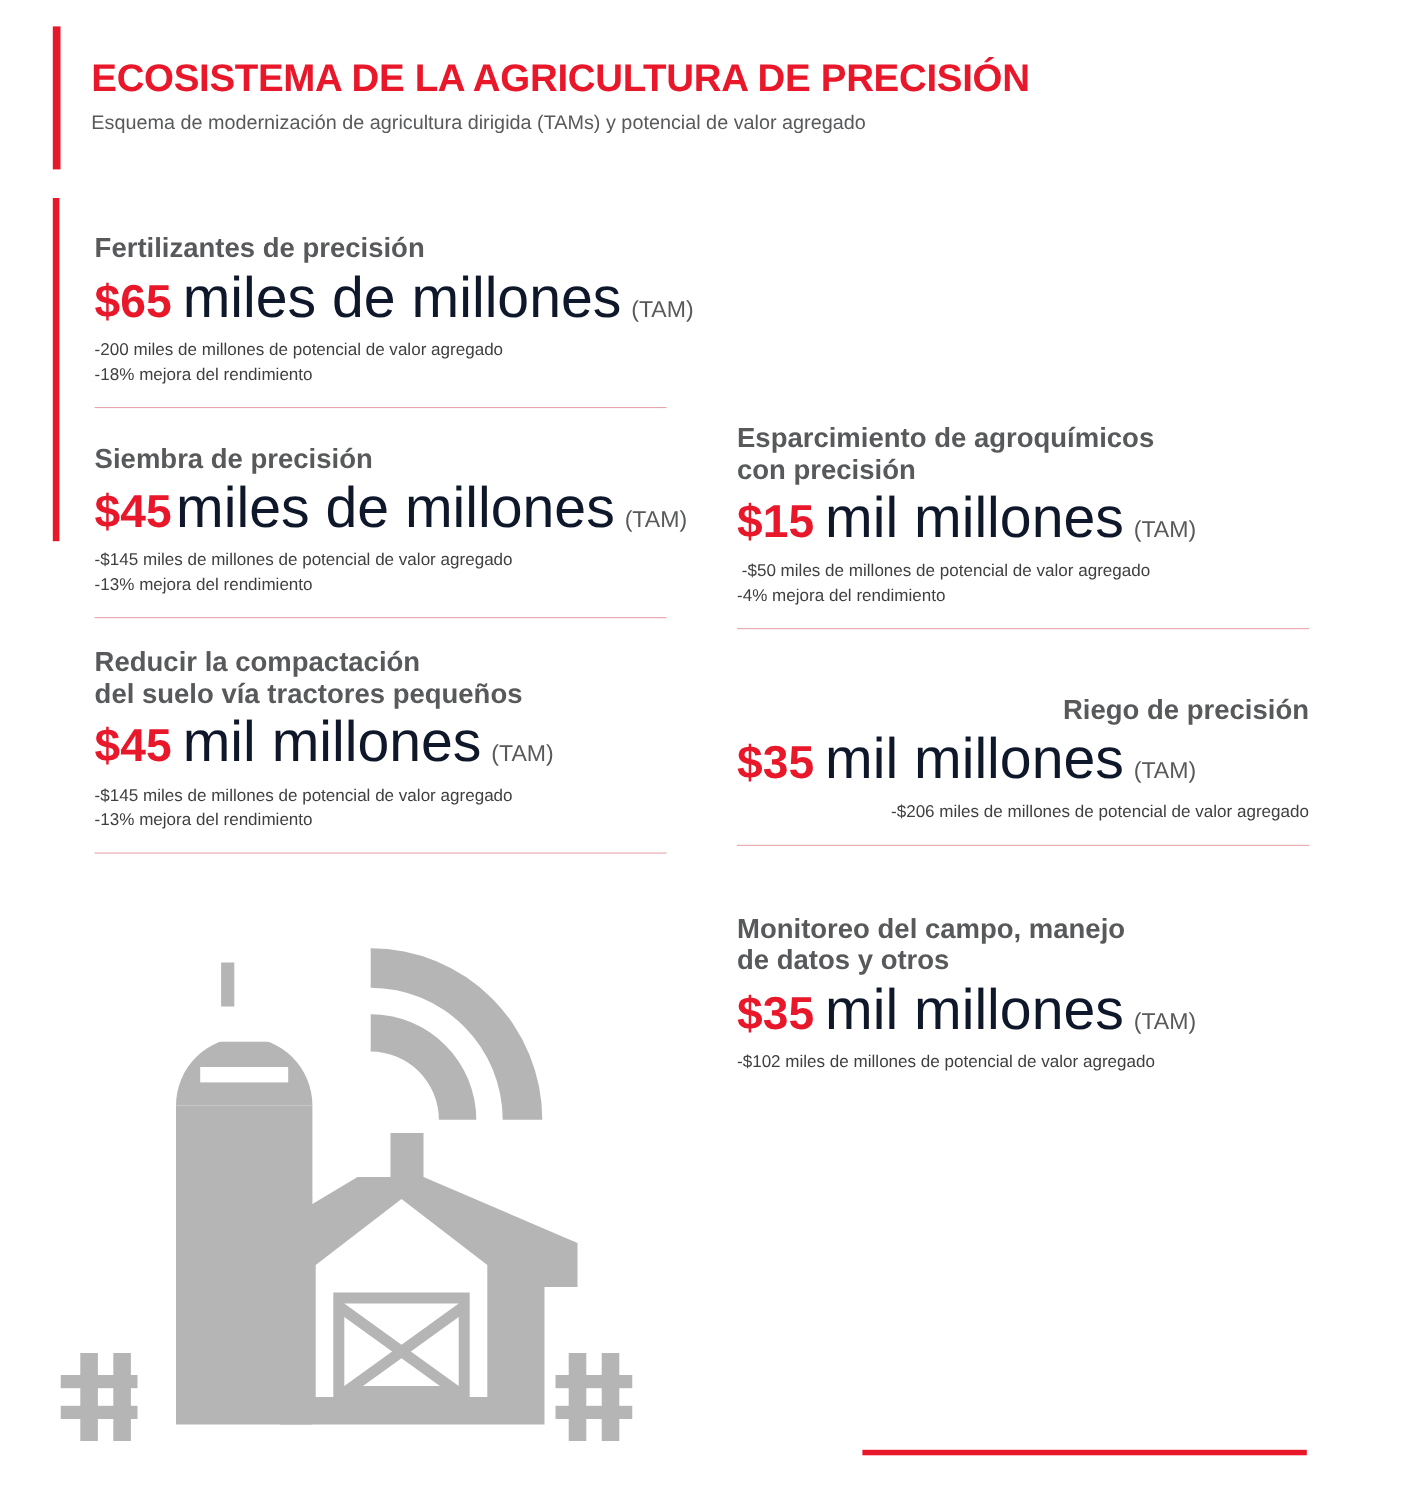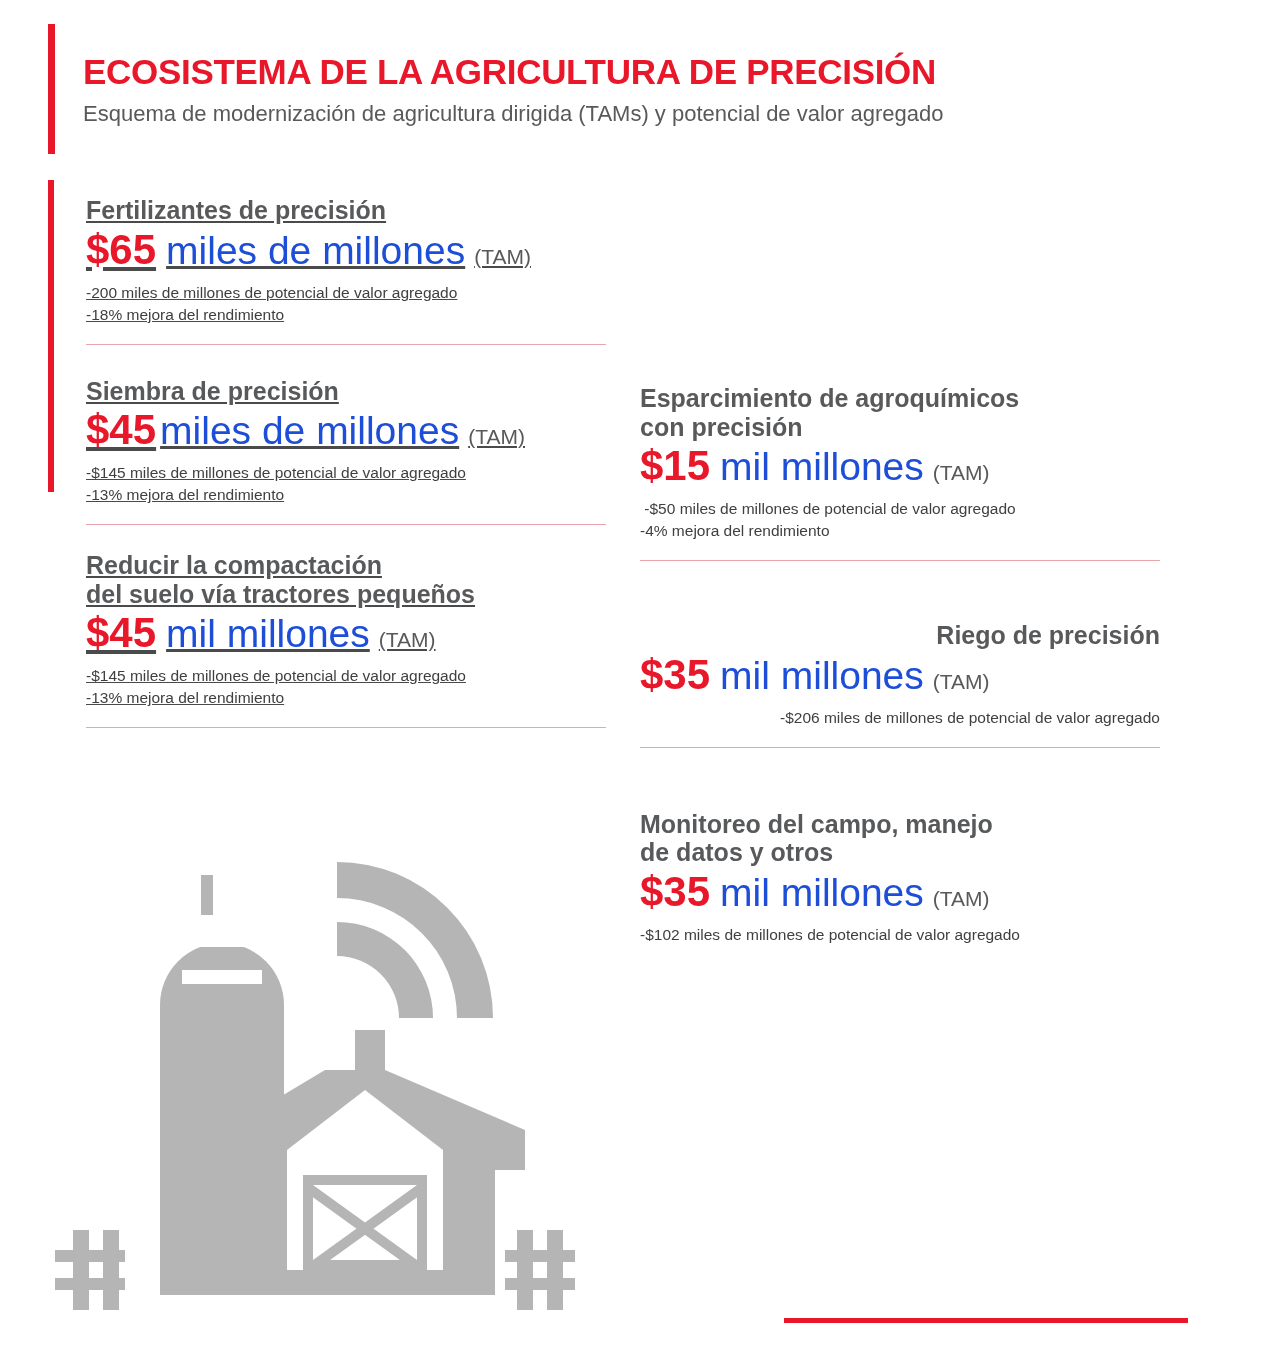--- a/index.html
+++ b/index.html
@@ -37,21 +37,21 @@
     padding: 0 0 0 35px;
     font-size: 35px;
     font-weight: bold;
     letter-spacing: -0.3px;
     color: #e8172a;
     line-height: 1.15;
   }
   .subtitle {
     margin: 0;
     padding: 9px 0 0 35px;
-    font-size: 22px;
+    font-size: 18px;
     font-weight: normal;
     color: #58595b;
     line-height: 1.2;
   }
 
   
   .left-accent {
     position: absolute;
     left: 48px;
     top: 180px;
@@ -59,26 +59,25 @@
     height: 312px;
     background: #e8172a;
   }
 
   
   .col {
     position: absolute;
   }
   .col-left {
     left: 86px;
-    top: 196px;
+    top: 212px;
     width: 520px;
-    text-decoration: underline;
   }
   .col-right {
-    left: 640px;
+    left: 670px;
     top: 384px;
     width: 520px;
   }
 
   
   .item {
     position: relative;
   }
   .item-label {
     font-size: 25px;
@@ -95,23 +94,23 @@
     flex-wrap: nowrap;
   }
   .value-amount {
     font-size: 42px;
     font-weight: bold;
     color: #e8172a;
     line-height: 1.05;
     white-space: nowrap;
   }
   .value-unit {
-    font-size: 39px;
+    font-size: 52px;
     font-weight: normal;
-    color: #1d4ed8;
+    color: #0f172a;
     line-height: 1.05;
     margin-left: 10px;
     white-space: nowrap;
   }
   .value-unit.tight {
     margin-left: 4px;
   }
   .value-tam {
     font-size: 21px;
     font-weight: normal;

